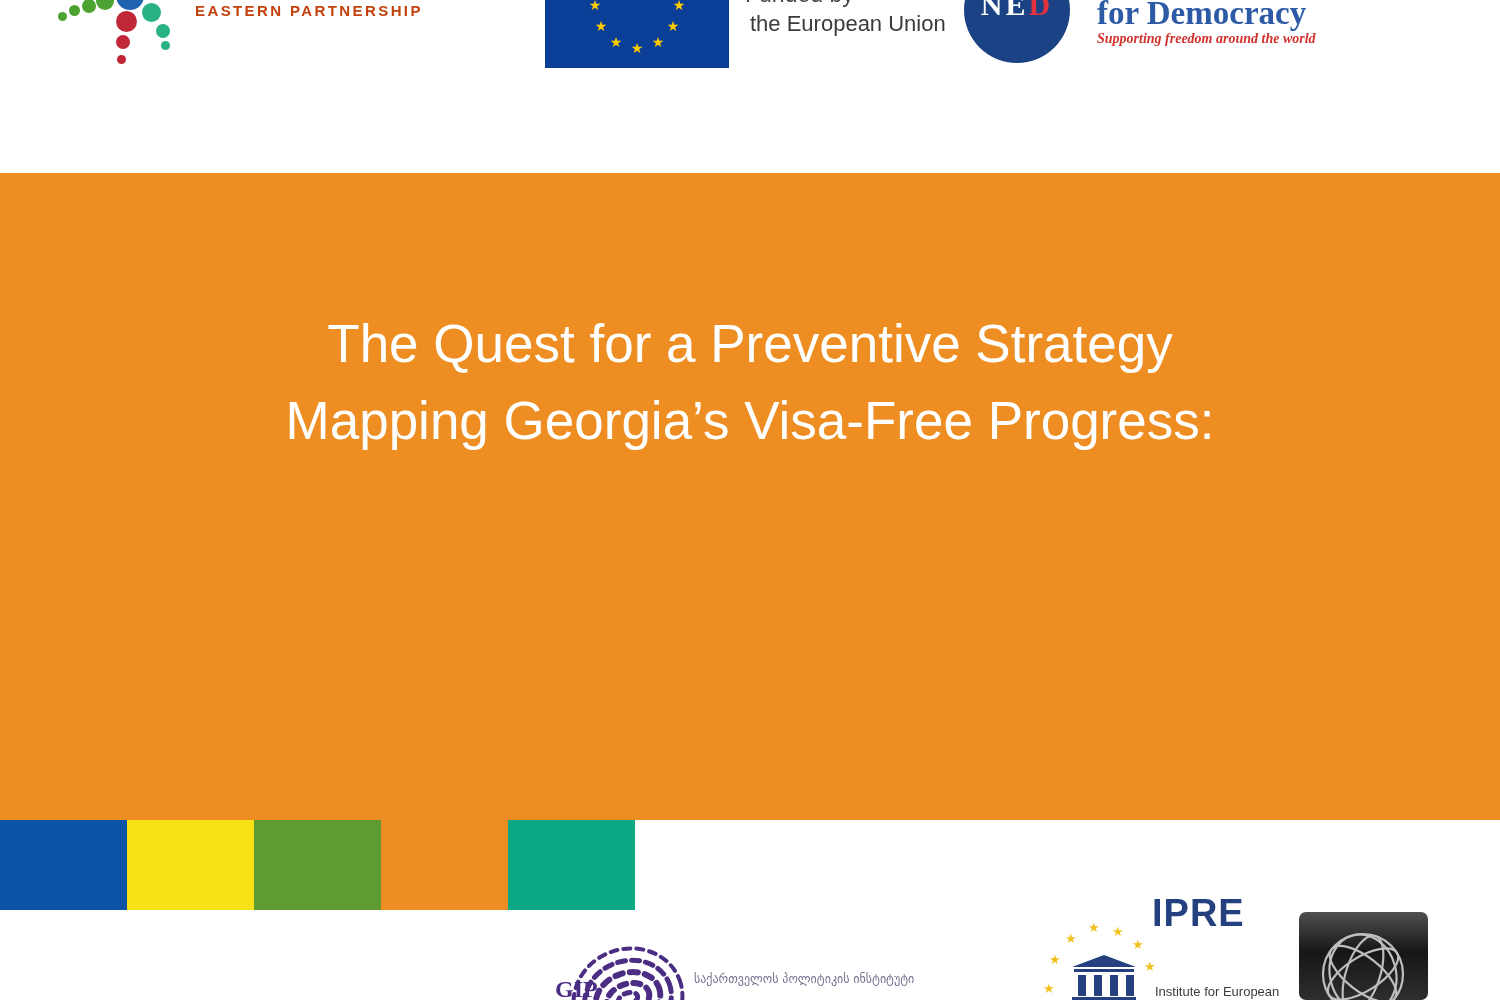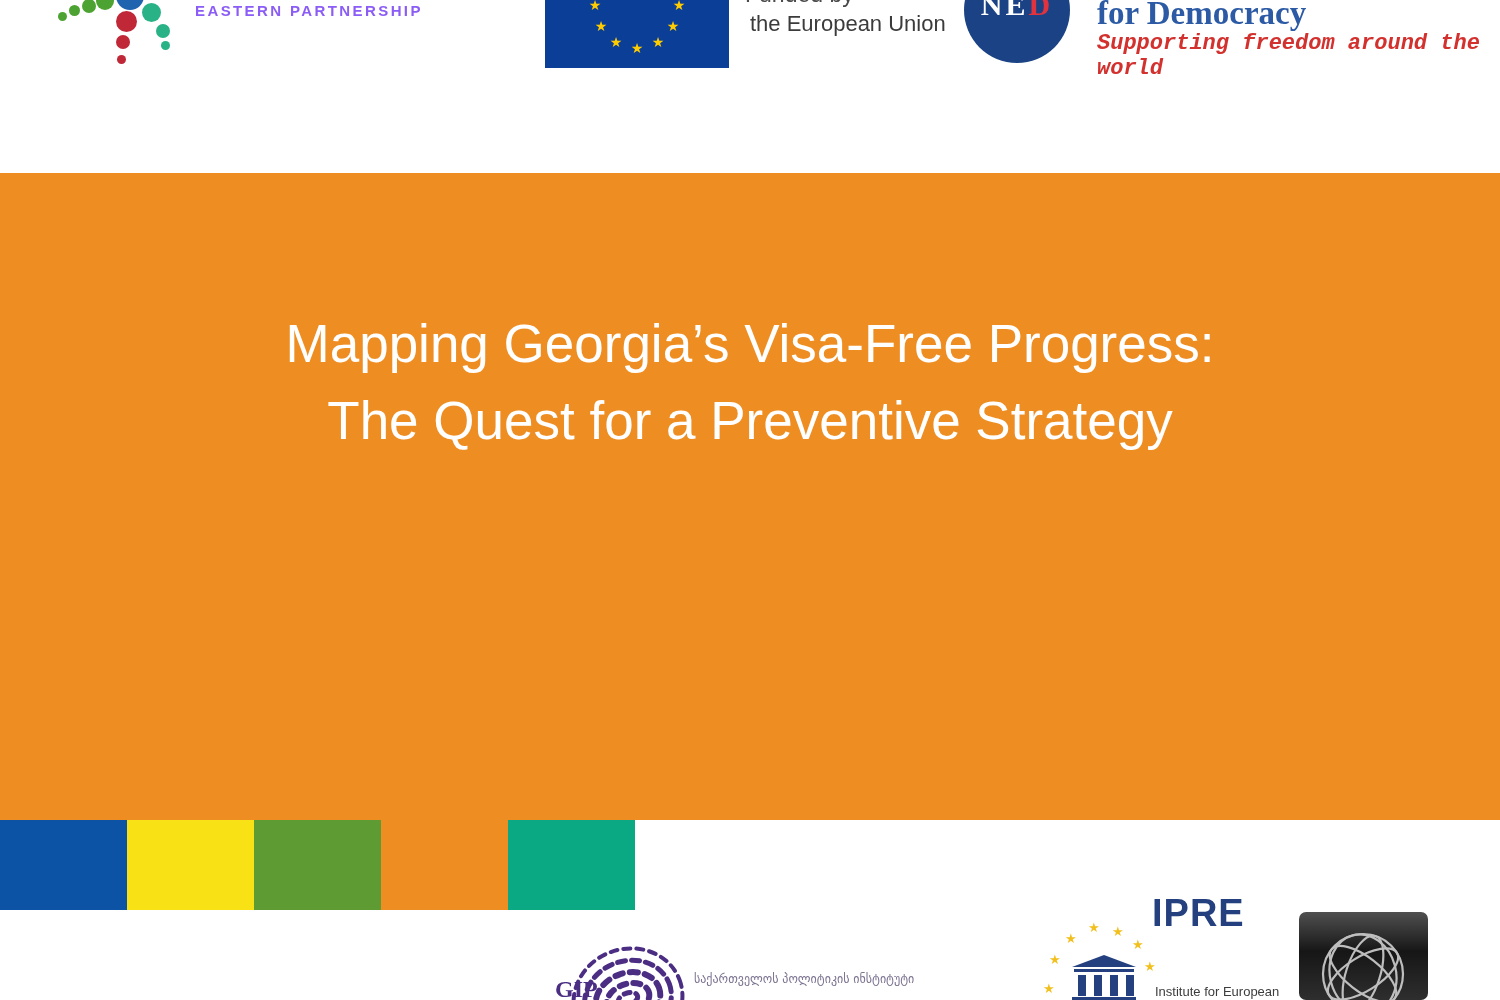--- a/index.html
+++ b/index.html
@@ -7,21 +7,21 @@
     position:relative;width:1500px;height:1000px;overflow:hidden;
     background:#ffffff;font-family:"Liberation Sans",sans-serif;
     margin:0 auto;
   }
   .abs{position:absolute;}
 
   
   .dot{position:absolute;border-radius:50%;}
   .csf-tagline{
     left:195px;top:2px;font-size:15px;letter-spacing:2.4px;
-    color:#8b5cf6;font-weight:600;
+    color:#c2410c;font-weight:600;
   }
   .csf-name{
     left:191px;top:22px;font-size:37px;color:#2B6FAE;font-weight:400;
   }
 
   .eu-flag{
     left:545px;top:0;width:184px;height:68px;background:#0B3E96;overflow:hidden;
   }
   .eu-star{position:absolute;font-size:14px;color:#FFCC00;line-height:14px;width:16px;text-align:center;}
   .eu-funded-clipped{
@@ -38,22 +38,22 @@
     left:964px;top:-12px;width:106px;text-align:center;
     font-family:"Liberation Serif",serif;font-weight:700;font-size:30px;
     letter-spacing:3px;color:#ffffff;
   }
   .ned-acronym .d{color:#E0333E;}
   .ned-name{
     left:1097px;top:-5px;font-family:"Liberation Serif",serif;
     font-weight:700;font-size:33px;color:#2C5AA5;
   }
   .ned-tagline{
-    left:1097px;top:31px;font-family:Liberation Mono, monospace;
-    font-style:italic;font-weight:700;font-size:22px;color:#D2312E;
+    left:1097px;top:31px;font-family:Liberation Serif, serif;
+    font-style:italic;font-weight:700;font-size:14px;color:#D2312E;
   }
 
   
   .banner{
     left:0;top:173px;width:1500px;height:647px;background:#EE8E22;
   }
   .banner-title{
     left:0;top:305px;width:1500px;text-align:center;
     font-size:53px;line-height:77px;color:#ffffff;
   }
@@ -113,22 +113,22 @@
   <div class="abs eu-funded-clipped">Funded by</div>
   <div class="abs eu-funded">the European Union</div>
 
   <div class="abs ned-circle"></div>
   <div class="abs ned-acronym"><span>NE</span><span class="d">D</span></div>
   <div class="abs ned-name">for Democracy</div>
   <div class="abs ned-tagline">Supporting freedom around the world</div>
 
   <div class="abs banner"></div>
   <div class="abs banner-title">
+    <div>The Quest for a Preventive Strategy</div>
     <div>Mapping Georgia’s Visa-Free Progress:</div>
-    <div>The Quest for a Preventive Strategy</div>
   </div>
 
   <div class="abs stripe">
     <div class="sq" style="left: 0px; background: rgb(12, 82, 165);"></div>
     <div class="sq" style="left: 127px; background: rgb(248, 226, 22);"></div>
     <div class="sq" style="left: 254px; background: rgb(94, 156, 51);"></div>
     <div class="sq" style="left: 381px; background: rgb(238, 142, 34);"></div>
     <div class="sq" style="left: 508px; background: rgb(11, 169, 131);"></div>
   </div>
 

